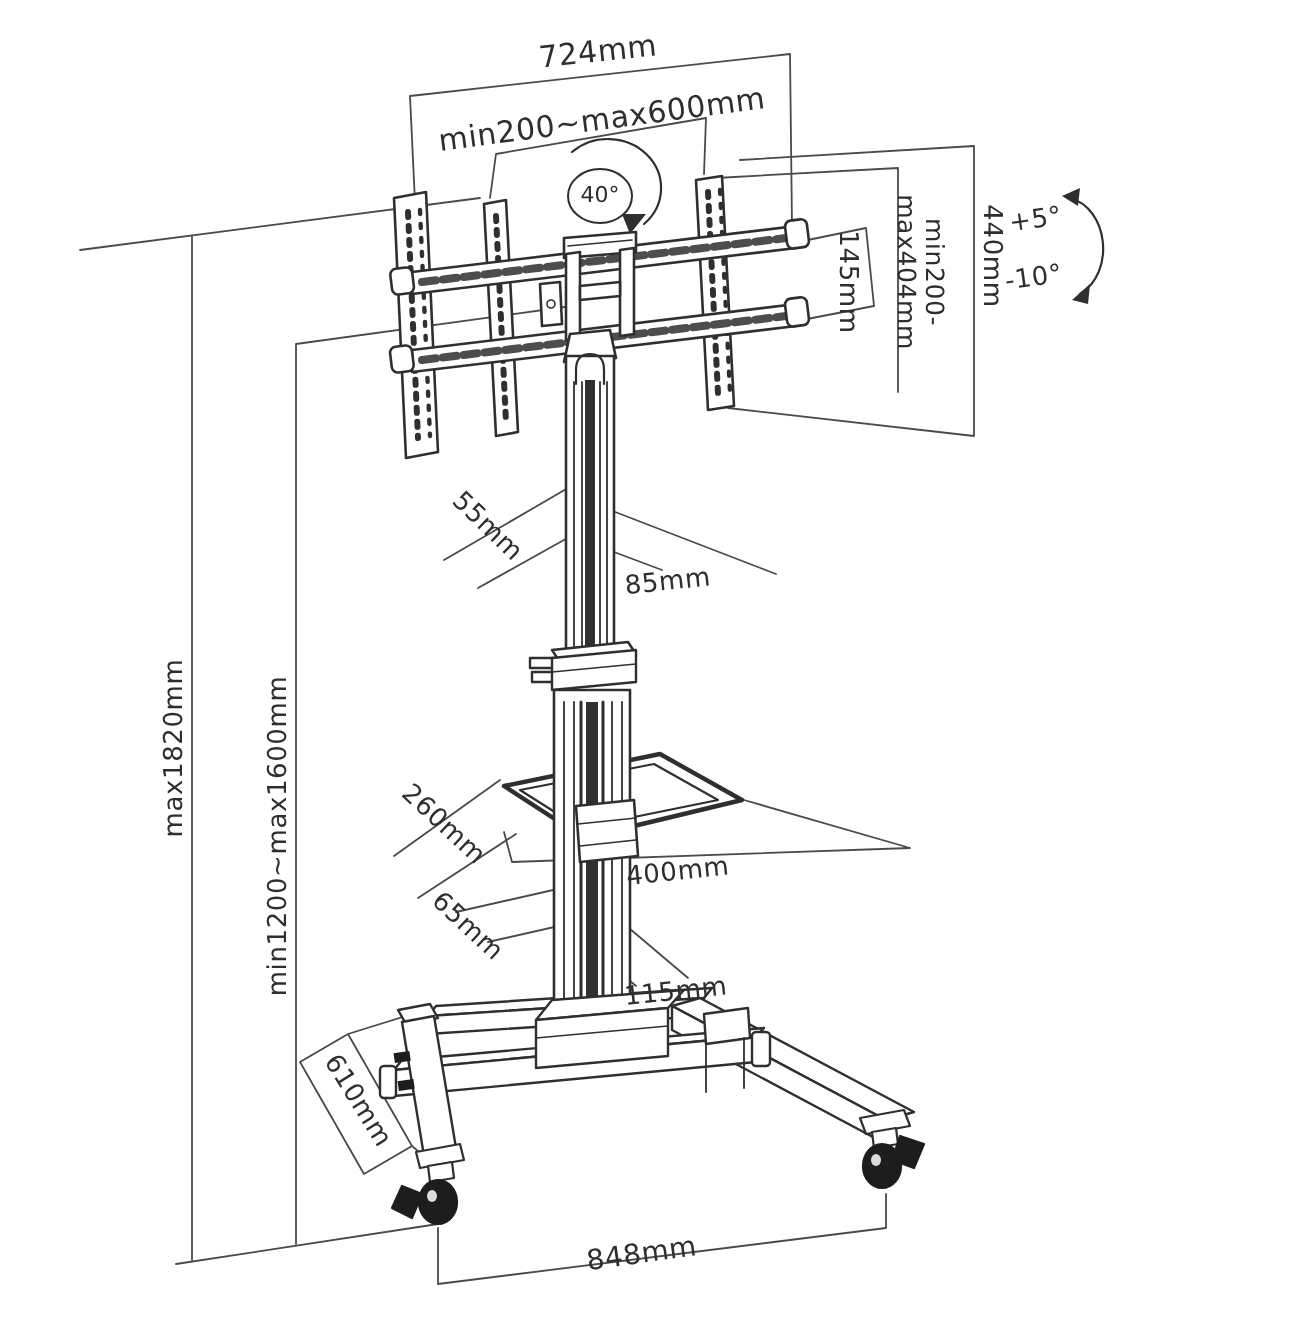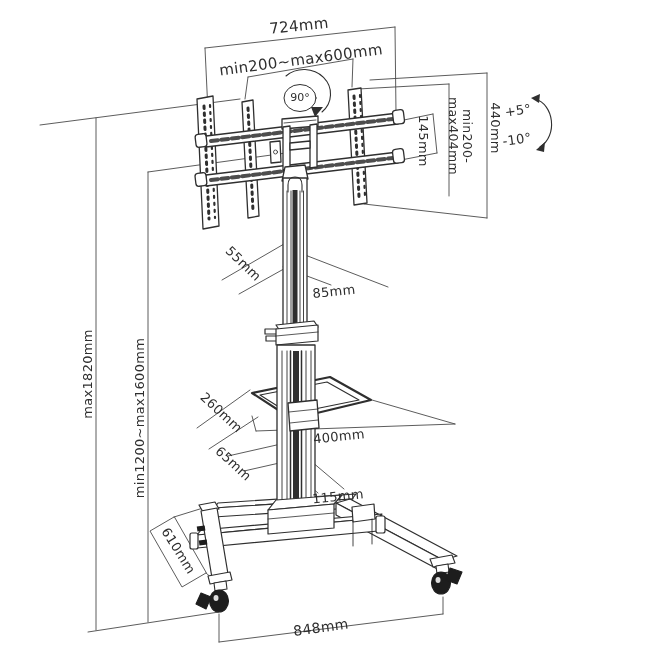--- a/index.html
+++ b/index.html
@@ -200,21 +200,21 @@
 
   <g fill="#ffffff" stroke-width="1.2">
     <path d="M268,510 L276,500 L342,495 L334,504 Z"></path>
     <path d="M268,510 L334,504 L334,528 L268,534 Z"></path>
     <line x1="268" y1="519" x2="334" y2="513" stroke-width="0.8"></line>
   </g>
 </svg>
 
 <div class="lbl l-724">724mm</div>
 <div class="lbl l-vw">min200~max600mm</div>
-<div class="lbl l-90">90°</div>
+<div class="lbl l-90">40°</div>
 <div class="lbl l-145">145mm</div>
 <div class="lbl l-vh">
   <div>min200-</div>
   <div>max404mm</div>
 </div>
 <div class="lbl l-440">440mm</div>
 <div class="lbl l-tiltup">+5°</div>
 <div class="lbl l-tiltdn">-10°</div>
 <div class="lbl l-55">55mm</div>
 <div class="lbl l-85">85mm</div>

